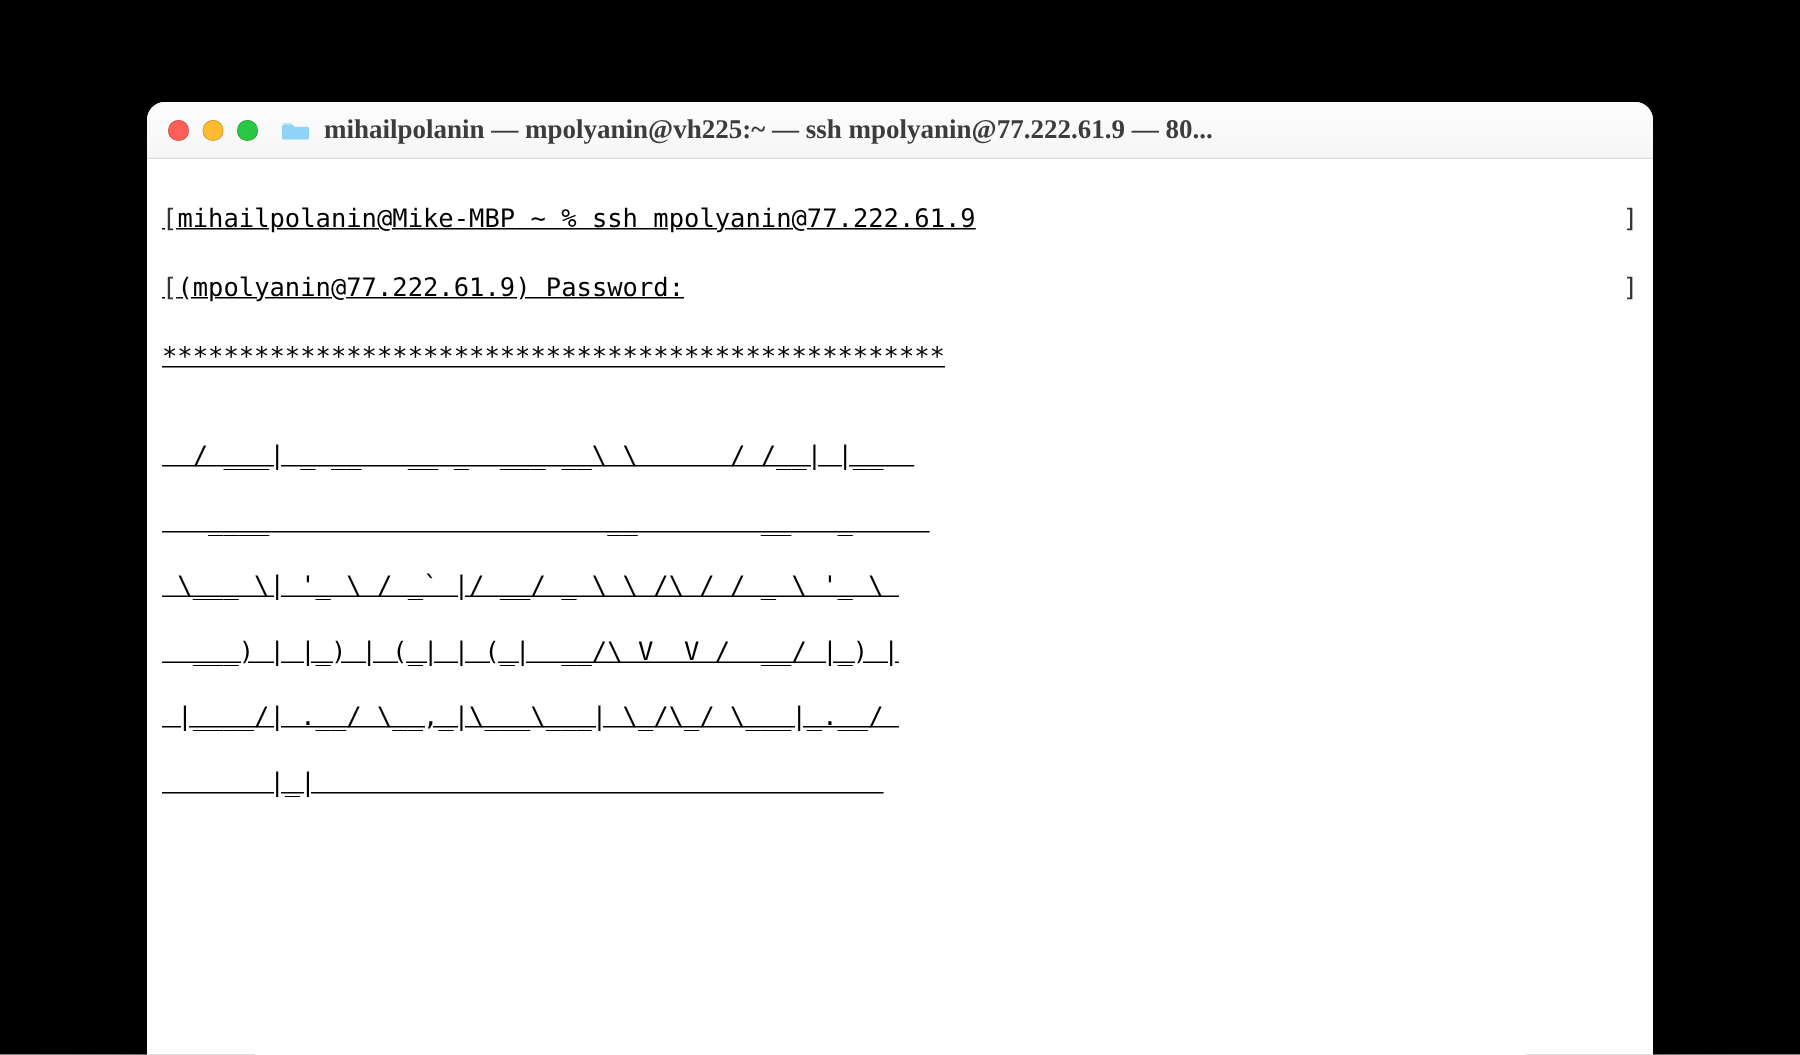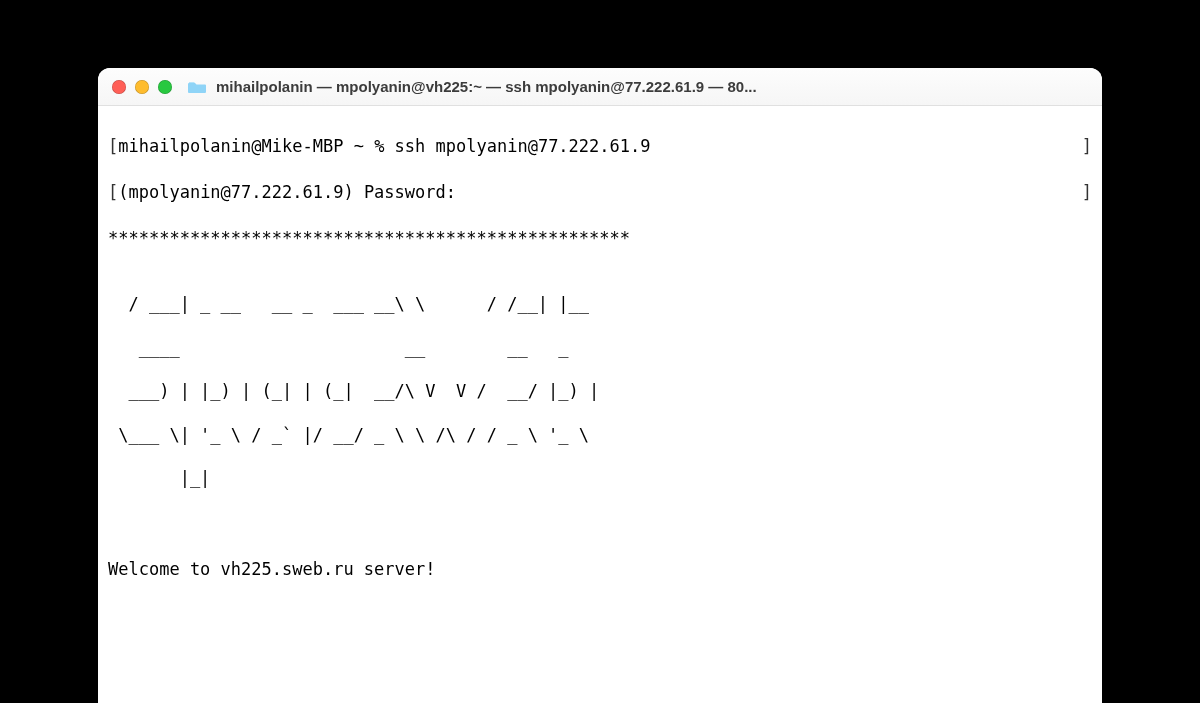--- a/index.html
+++ b/index.html
@@ -45,40 +45,40 @@
     .tl.yellow { background: #febc2e; }
     .tl.green { background: #28c840; }
     .folder-icon {
       width: 18px;
       height: 14px;
       display: inline-block;
       position: relative;
     }
     .folder-icon svg { width: 18px; height: 14px; display:block; }
     .window-title {
-      font-family: Liberation Sans, sans-serif;
+      font-family: Liberation Serif, serif;
       font-weight: 700;
-      font-size: 15px;
+      font-size: 18px;
       color: #3c3c3c;
       white-space: nowrap;
       overflow: hidden;
       text-overflow: ellipsis;
       flex: 1;
     }
     .terminal-body {
       padding: 6px 10px 14px 10px;
       background: #ffffff;
       font-size: 17px;
       line-height: 1.35;
       color: #000;
       white-space: pre;
       overflow: hidden;
       font-variant-ligatures: none;
     }
-    .line { white-space: pre; }
+    .line { white-space: pre; text-decoration: underline; }
     .bracket { color: #333; }
     .brack-right { float:right; color:#333; }
     .stars { color:#000; }
     .ascii-art { line-height: 1.28; }
   </style>
 </head>
 <body>
 
 <div class="terminal-window">
 
@@ -97,26 +97,26 @@
     <div class="window-title">mihailpolanin — mpolyanin@vh225:~ — ssh mpolyanin@77.222.61.9 — 80...</div>
   </div>
 
   <div class="terminal-body">
 <div class="line"><span class="bracket">[</span><span>mihailpolanin@Mike-MBP</span><span> ~ % </span><span>ssh mpolyanin@77.222.61.9</span><span class="brack-right">]</span></div>
 <div class="line"><span class="bracket">[</span><span>(mpolyanin@77.222.61.9) Password:</span><span class="brack-right">]</span></div>
 <div class="line stars">***************************************************</div>
 <div class="ascii-art">
 <div class="line">  / ___| _ __   __ _  ___ __\ \      / /__| |__  </div>
 <div class="line">   ____                      __        __   _     </div>
+<div class="line"> \___ \| '_ \ / _` |/ __/ _ \ \ /\ / / _ \ '_ \ </div>
 <div class="line">  ___) | |_) | (_| | (_|  __/\ V  V /  __/ |_) |</div>
-<div class="line"> \___ \| '_ \ / _` |/ __/ _ \ \ /\ / / _ \ '_ \ </div>
+<div class="line"> |____/| .__/ \__,_|\___\___| \_/\_/ \___|_.__/ </div>
 <div class="line">       |_|                                     </div>
 </div>
 <div class="line"></div>
-<div class="line">Welcome to vh225.sweb.ru server!</div>
 <div class="line"></div>
 
 <div class="line"></div>
 
 <div class="line"></div>
 
   </div>
 
 </div>
 

